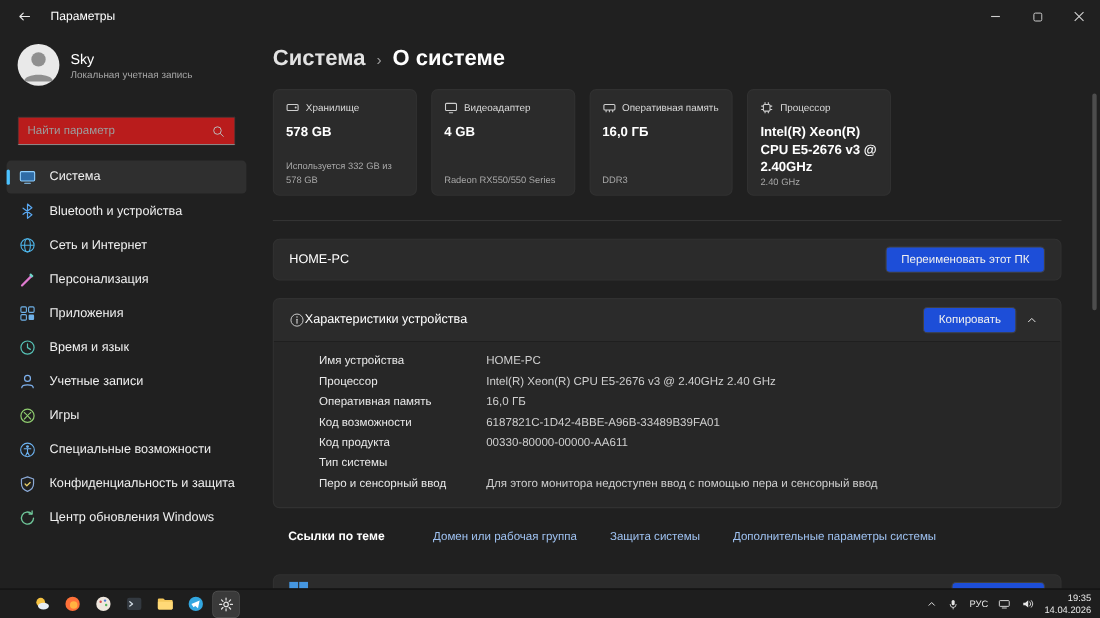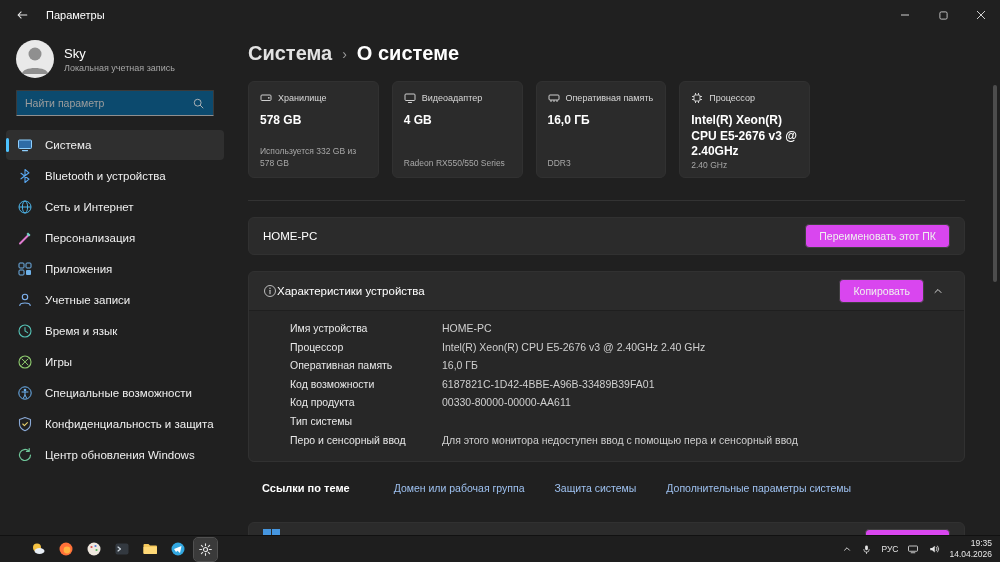--- a/index.html
+++ b/index.html
@@ -15,21 +15,21 @@
   .back-btn { width:32px; height:24px; margin-left:6px; display:flex; align-items:center; justify-content:center; border-radius:4px; cursor:pointer; }
   .tb-title { margin-left:8px; font-size:11px; color:#fff; }
   .win-controls { position:absolute; right:0; top:0; height:30px; display:flex; }
   .wc-btn { width:38px; height:30px; display:flex; align-items:center; justify-content:center; color:#cfcfcf; }
   
   .sidebar { position:absolute; top:30px; left:0; width:230px; bottom:27px; }
   .user { display:flex; align-items:center; gap:10px; padding:10px 16px 4px 16px; }
   .avatar { width:38px; height:38px; border-radius:50%; background:#e9e9e9; position:relative; overflow:hidden; flex:0 0 auto; }
   .user-name { font-size:13px; font-weight:normal; color:#fff; }
   .user-type { font-size:9px; color:#a6a6a6; margin-top:2px; }
-  .searchbox { margin:8px 16px 0 16px; height:26px; background:#0c4a6e; border:1px solid #3a3a3a; border-bottom:1px solid #8f8f8f; border-radius:1px; display:flex; align-items:center; padding:0 8px; }
+  .searchbox { margin:24px 16px 0 16px; height:26px; background:#b91c1c; border:1px solid #3a3a3a; border-bottom:1px solid #8f8f8f; border-radius:1px; display:flex; align-items:center; padding:0 8px; }
   .searchbox input { flex:1; background:transparent; border:none; outline:none; color:#d6d6d6; font-size:10.5px; font-family:inherit; }
   .searchbox input::placeholder { color:#9d9d9d; }
   .nav { margin-top:14px; }
   .nav-item { height:30px; margin:1px 6px; padding:0 10px; border-radius:4px; display:flex; align-items:center; gap:12px; font-size:11.5px; color:#f0f0f0; cursor:pointer; position:relative; }
   .nav-item.selected { background:#2f2f2f; }
   .nav-item.selected::before { content:""; position:absolute; left:0; top:8px; bottom:8px; width:3px; border-radius:2px; background:#4cc2ff; }
   .nav-icon { width:17px; height:17px; display:flex; align-items:center; justify-content:center; flex:0 0 auto; }
   
   .main { position:absolute; left:230px; top:30px; right:0; bottom:27px; padding:10px 35px 0 18px; overflow:hidden; }
   .breadcrumb { display:flex; align-items:center; gap:10px; margin:2px 0 16px 0; }
@@ -39,21 +39,21 @@
   .cards { display:flex; gap:13px; width:562px; }
   .card { width:142px; height:97px; background:#2b2b2b; border:1px solid #313131; border-radius:6px; padding:10px 11px 8px 11px; display:flex; flex-direction:column; }
   .card-head { display:flex; align-items:center; gap:6px; }
   .card-title { font-size:9px; color:#d9d9d9; }
   .card-value { font-size:12px; font-weight:bold; color:#fff; margin-top:9px; line-height:1.3; }
   .card-detail { font-size:8.5px; color:#a8a8a8; margin-top:auto; line-height:1.35; }
   .divider { border-top:1px solid #333; margin-top:22px; }
   .section { background:#2b2b2b; border:1px solid #313131; border-radius:6px; margin-top:16px; }
   .pc-row { height:38px; display:flex; align-items:center; padding:0 14px; }
   .pc-name { font-size:11.5px; color:#fff; }
-  .btn { margin-left:auto; background:#d946ef; border:1px solid #404040; border-radius:4px; color:#f0f0f0; font-size:10.5px; padding:5px 13px; cursor:pointer; font-family:inherit; }
+  .btn { margin-left:auto; background:#1d4ed8; border:1px solid #404040; border-radius:4px; color:#f0f0f0; font-size:10.5px; padding:5px 13px; cursor:pointer; font-family:inherit; }
   .spec-head { height:38px; display:flex; align-items:center; gap:0; padding:0 12px 0 14px; }
   .spec-title { font-size:11.5px; color:#fff; }
   .chev-btn { width:28px; height:26px; display:flex; align-items:center; justify-content:center; border-radius:4px; cursor:pointer; }
   .spec-body { background:#272727; border-top:1px solid #1f1f1f; border-radius:0 0 6px 6px; padding:8px 16px 12px 41px; }
   .spec-row { display:flex; font-size:10.5px; line-height:18.6px; }
   .spec-label { width:152px; flex:0 0 auto; color:#e8e8e8; }
   .spec-value { color:#cfcfcf; }
   .links-row { height:36px; display:flex; align-items:center; padding:0 14px; gap:30px; margin-top:8px; }
   .links-title { font-size:11px; font-weight:bold; color:#fff; margin-right:14px; }
   .link { font-size:10.5px; color:#9ec1f0; cursor:pointer; }
@@ -168,34 +168,34 @@
               <rect x="9" y="2" width="5" height="5" rx="1" stroke="#6fb1e8" stroke-width="1" fill="none"></rect>
               <rect x="2" y="9" width="5" height="5" rx="1" stroke="#6fb1e8" stroke-width="1" fill="none"></rect>
               <rect x="9" y="9" width="5" height="5" rx="1" fill="#6fb1e8"></rect>
             </svg>
           </span>
         <span>Приложения</span>
       </div>
       <div class="nav-item">
         <span class="nav-icon">
             <svg width="16" height="16" viewBox="0 0 16 16">
+              <circle cx="8" cy="8" r="6" stroke="#56c2b6" stroke-width="1.1" fill="none"></circle>
+              <path d="M8 4.5V8l2.6 1.6" stroke="#56c2b6" stroke-width="1.1" fill="none" stroke-linecap="round"></path>
+            </svg>
+          </span>
+        <span>Время и язык</span>
+      </div>
+      <div class="nav-item">
+        <span class="nav-icon">
+            <svg width="16" height="16" viewBox="0 0 16 16">
               <circle cx="8" cy="5" r="2.7" stroke="#7fb2ef" stroke-width="1.1" fill="none"></circle>
               <path d="M2.8 13.5c0-3.4 10.4-3.4 10.4 0" stroke="#7fb2ef" stroke-width="1.1" fill="none" stroke-linecap="round"></path>
             </svg>
           </span>
         <span>Учетные записи</span>
-      </div>
-      <div class="nav-item">
-        <span class="nav-icon">
-            <svg width="16" height="16" viewBox="0 0 16 16">
-              <circle cx="8" cy="8" r="6" stroke="#56c2b6" stroke-width="1.1" fill="none"></circle>
-              <path d="M8 4.5V8l2.6 1.6" stroke="#56c2b6" stroke-width="1.1" fill="none" stroke-linecap="round"></path>
-            </svg>
-          </span>
-        <span>Время и язык</span>
       </div>
       <div class="nav-item">
         <span class="nav-icon">
             <svg width="16" height="16" viewBox="0 0 16 16">
               <circle cx="8" cy="8" r="6" stroke="#8fcc6f" stroke-width="1.1" fill="none"></circle>
               <path d="M5 5c2 1.5 4 4 6 6M11 5c-2 1.5-4 4-6 6" stroke="#8fcc6f" stroke-width="1" fill="none" stroke-linecap="round"></path>
             </svg>
           </span>
         <span>Игры</span>
       </div>

